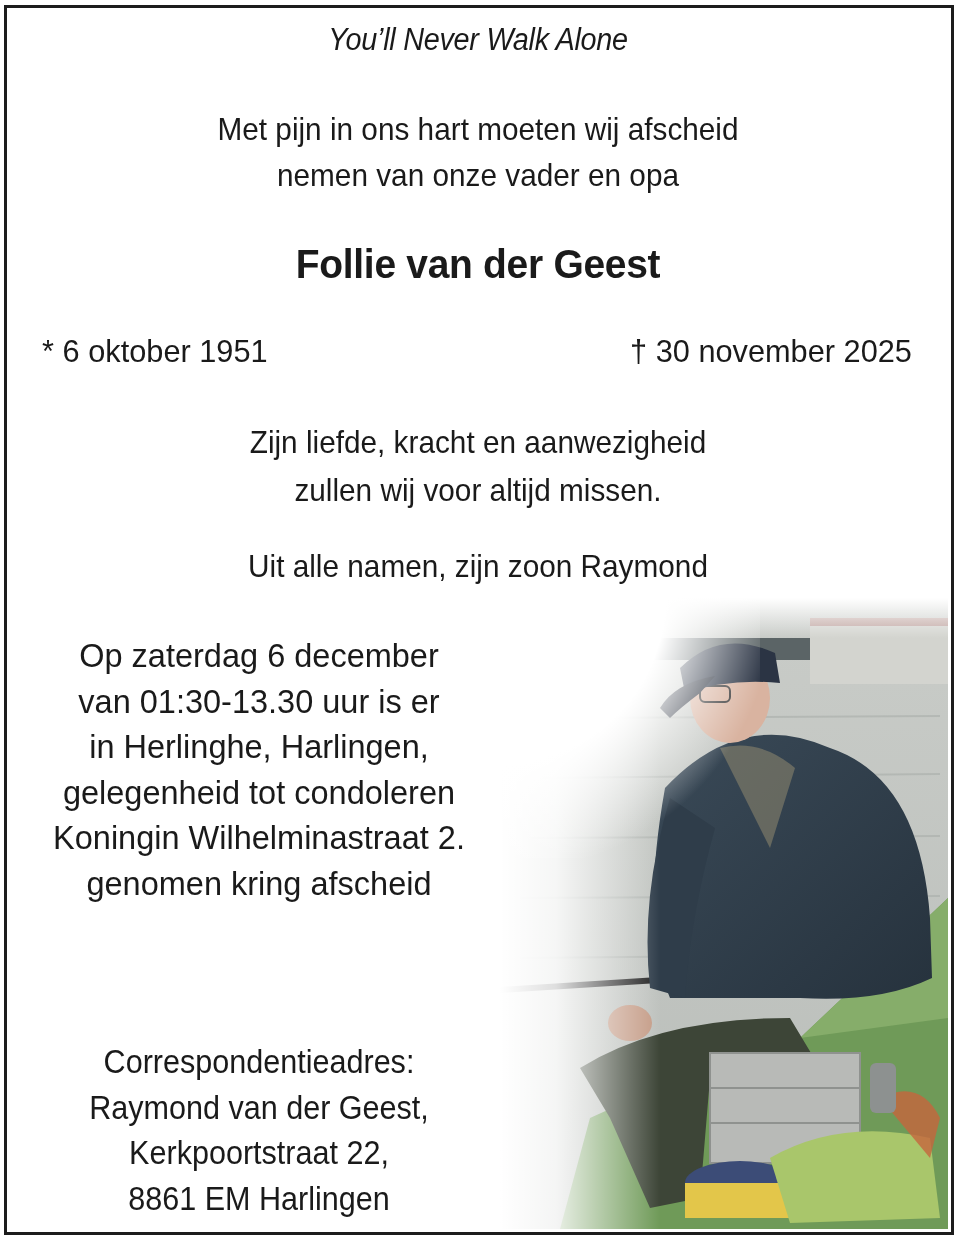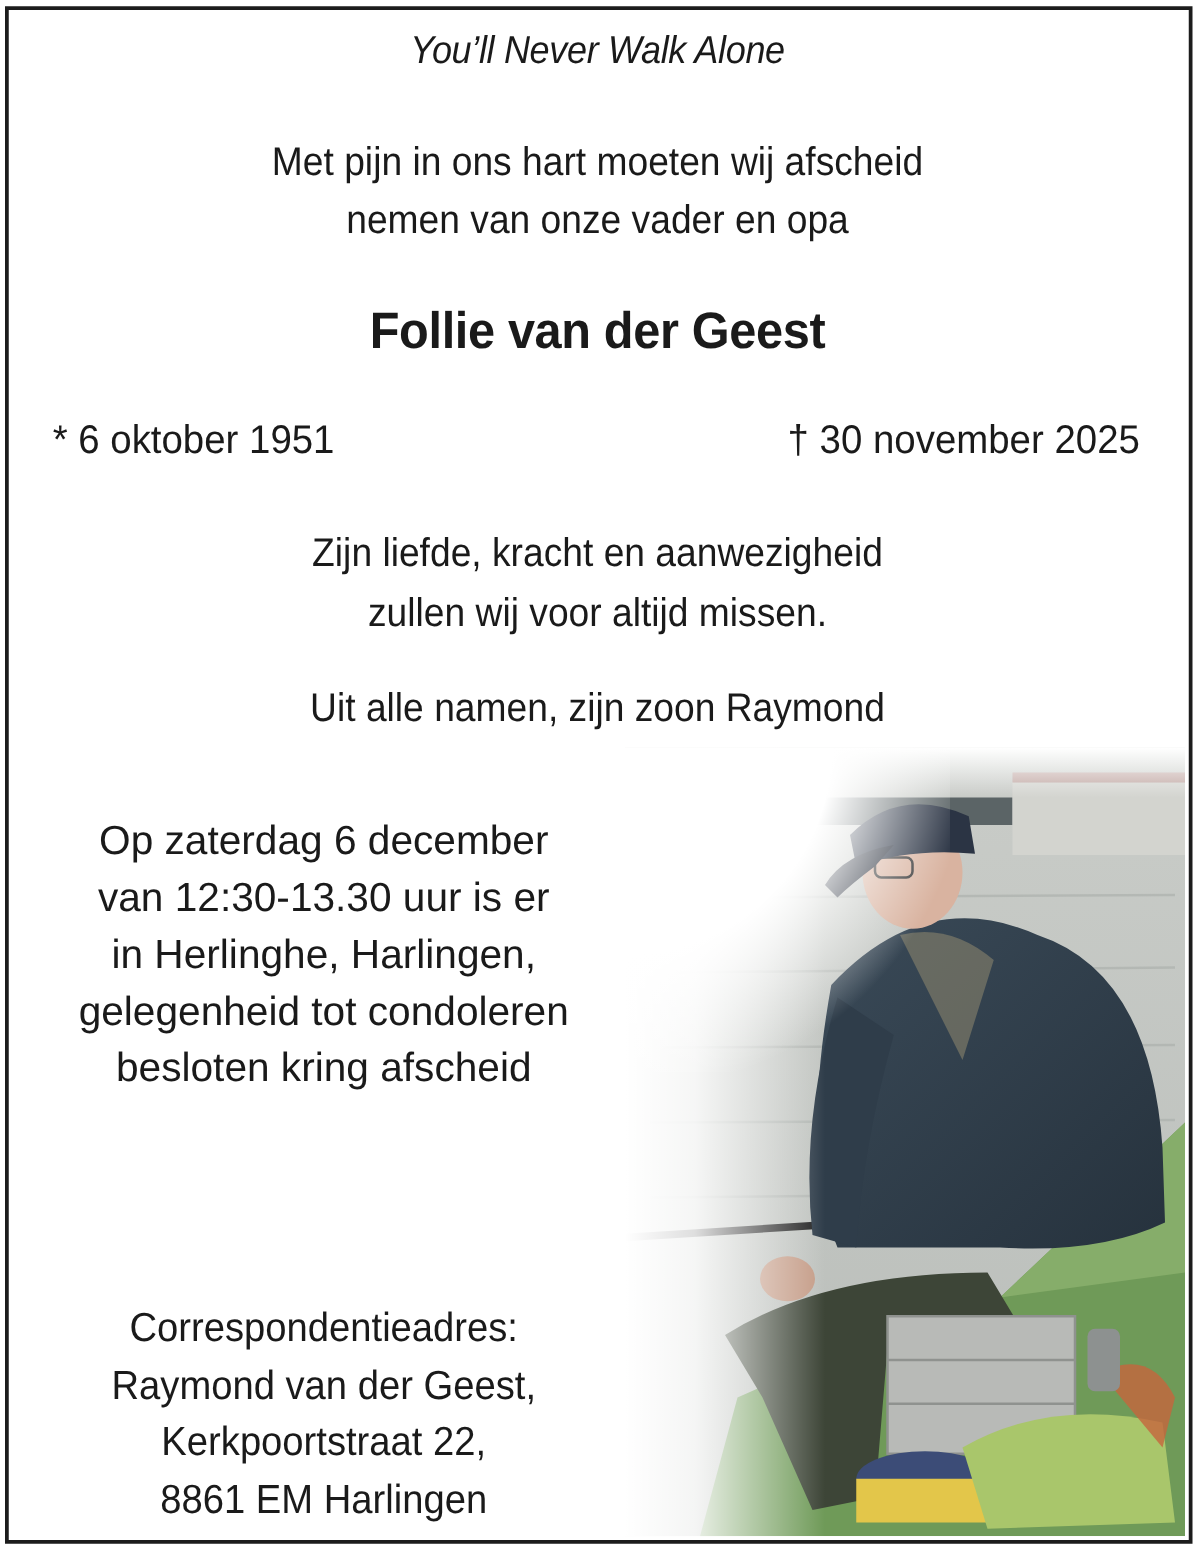--- a/index.html
+++ b/index.html
@@ -10,21 +10,21 @@
     .center { position: absolute; left: 0; width: 100%; text-align: center; }
     .motto { top: 22px; font-size: 31px; font-style: italic; letter-spacing: -0.3px; transform: scaleX(0.93); }
     .intro { top: 106px; font-size: 32px; line-height: 46px; transform: scaleX(0.93); }
     .name { top: 241px; font-size: 41px; font-weight: bold; letter-spacing: -0.3px; transform: scaleX(0.95); }
     .dates { position: absolute; top: 333px; left: 24px; right: 26px; font-size: 32px; transform: scaleX(0.96); }
     .born { position: absolute; left: 0; }
     .died { position: absolute; right: 0; }
     .memory { top: 418px; font-size: 32px; line-height: 48px; transform: scaleX(0.93); }
     .signed { top: 548px; font-size: 32px; transform: scaleX(0.93); }
     .info { position: absolute; left: 18px; width: 482px; text-align: center; font-size: 32.5px; line-height: 45.5px; }
-    .condolence { top: 634px; margin-top: 16px; }
+    .condolence { top: 634px; }
     .address { top: 1040px; transform: scaleX(0.94); }
     .photo { position: absolute; left: 500px; top: 598px; width: 448px; height: 631px; overflow: hidden; }
     .photo svg { display: block; }
     .fade-left { position: absolute; left: 0; top: 0; width: 160px; height: 100%;
                  background: linear-gradient(to right, #fff 0%, rgba(255,255,255,0.85) 35%, rgba(255,255,255,0) 100%); }
     .fade-top { position: absolute; left: 0; top: 0; width: 100%; height: 40px;
                 background: linear-gradient(to bottom, #fff 0%, rgba(255,255,255,0) 100%); }
     .fade-corner { position: absolute; left: 0; top: 0; width: 260px; height: 260px;
                    background: radial-gradient(circle at 0% 0%, #fff 0%, #fff 45%, rgba(255,255,255,0) 75%); }
   </style>
@@ -49,24 +49,25 @@
 
 <div class="center memory">
   <div>Zijn liefde, kracht en aanwezigheid</div>
   <div>zullen wij voor altijd missen.</div>
 </div>
 
 <div class="center signed">Uit alle namen, zijn zoon Raymond</div>
 
 <div class="info condolence">
   <div>Op zaterdag 6 december</div>
-  <div>van 12:30-13.30 uur is er</div>
+  <div>van 01:30-13.30 uur is er</div>
   <div>in Herlinghe, Harlingen,</div>
   <div>gelegenheid tot condoleren</div>
-  <div>besloten kring afscheid</div>
+  <div>Koningin Wilhelminastraat 2.</div>
+  <div>genomen kring afscheid</div>
 </div>
 
 <div class="info address">
   <div>Correspondentieadres:</div>
   <div>Raymond van der Geest,</div>
   <div>Kerkpoortstraat 22,</div>
   <div>8861 EM Harlingen</div>
 </div>
 
 <div class="photo" title="Man in cap and navy puffer jacket sitting on a tackle box fishing by the water">

